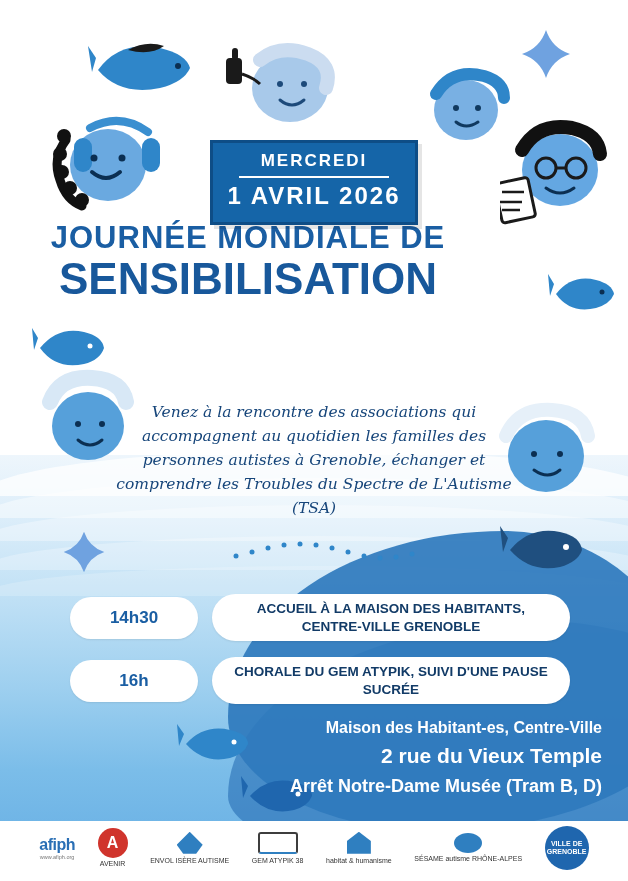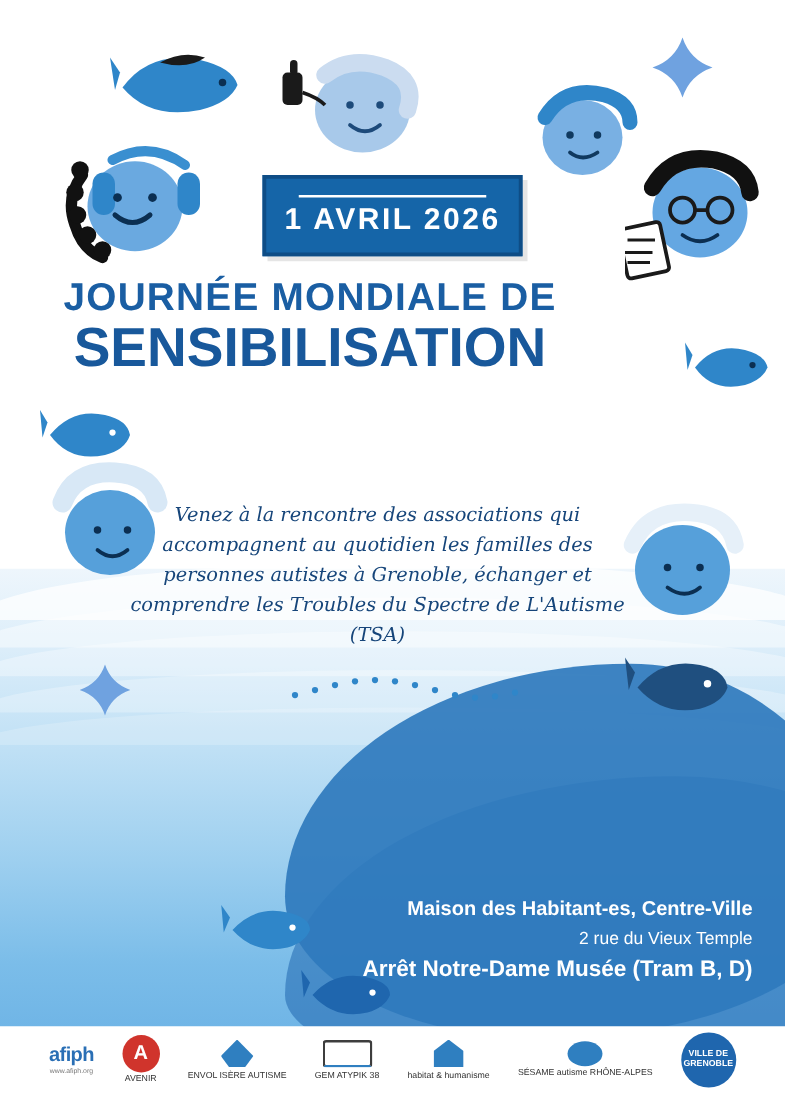--- a/index.html
+++ b/index.html
@@ -86,21 +86,21 @@
     line-height: 1.02; margin-top: 2px;
   }
   .t3 .small { font-size: 34px; }
   .subtitle {
     color: #3aa3d9; font-size: 16px; font-weight: 700; letter-spacing: .5px;
     margin-top: 10px;
   }
 
   
   .intro {
-    position: absolute; left: 102px; top: 400px; width: 400px;
+    position: absolute; left: 114px; top: 400px; width: 400px;
     text-align: center; color: #16457a;
     font-family: "DejaVu Serif", serif;
     font-style: italic; font-size: 15.5px; line-height: 1.55;
     z-index: 5;
   }
 
   
   .sched { position: absolute; left: 70px; top: 594px; width: 500px; z-index: 6; }
   .row { display: flex; align-items: center; margin-bottom: 16px; }
   .time {
@@ -119,21 +119,21 @@
     box-shadow: 0 1px 2px rgba(0,0,0,0.08);
   }
 
   
   .venue {
     position: absolute; right: 26px; top: 716px; width: 360px;
     text-align: right; color: #ffffff; z-index: 6;
   }
   .venue .l1 { font-size: 15px; font-weight: 700; line-height: 1.5; }
   .venue .l2 { font-size: 16px; font-weight: 700; line-height: 1.5; }
-  .venue .l3 { font-size: 14px; font-weight: 400; line-height: 1.5; }
+  .venue .l3 { font-size: 21px; font-weight: 700; line-height: 1.5; }
   .venue .l4 { font-size: 15px; font-weight: 400; line-height: 1.5; }
   .venue .l5 { font-size: 18px; font-weight: 700; line-height: 1.6; }
 
   
   .logos {
     position: absolute; left: 0; bottom: 6px; width: 628px; height: 54px;
     display: flex; align-items: center; justify-content: space-around;
     padding: 0 28px; z-index: 7;
   }
   .logo { text-align: center; color: #333; }
@@ -311,31 +311,42 @@
       <circle cx="102" cy="18" r="2.5"></circle>
         <circle cx="118" cy="22" r="2.5"></circle>
         <circle cx="134" cy="26" r="2.5"></circle>
       <circle cx="150" cy="28" r="2.5"></circle>
         <circle cx="166" cy="27" r="2.5"></circle>
         <circle cx="182" cy="24" r="2.5"></circle>
     </g>
   </svg>
 
   <div class="date-badge">
+    <div class="dow">MERCREDI</div>
     <div class="dline"></div>
     <div class="dt">1 AVRIL 2026</div>
   </div>
 
   <div class="title-block">
     <div class="t1">JOURNÉE MONDIALE DE</div>
     <div class="t2">SENSIBILISATION</div>
   </div>
 
   <div class="intro">Venez à la rencontre des associations qui accompagnent au quotidien les familles des personnes autistes à Grenoble, échanger et comprendre les Troubles du Spectre de L'Autisme (TSA)</div>
 
+  <div class="sched">
+    <div class="row">
+      <div class="time">14h30</div>
+      <div class="desc">ACCUEIL À LA MAISON DES HABITANTS, CENTRE-VILLE GRENOBLE</div>
+    </div>
+    <div class="row">
+      <div class="time">16h</div>
+      <div class="desc">CHORALE DU GEM ATYPIK, SUIVI D'UNE PAUSE SUCRÉE</div>
+    </div>
+  </div>
 
   <div class="venue">
     <div class="l2">Maison des Habitant-es, Centre-Ville</div>
     <div class="l3">2 rue du Vieux Temple</div>
     <div class="l5">Arrêt Notre-Dame Musée (Tram B, D)</div>
   </div>
 
   <div class="logos">
 
     <div class="logo logo-afiph">

